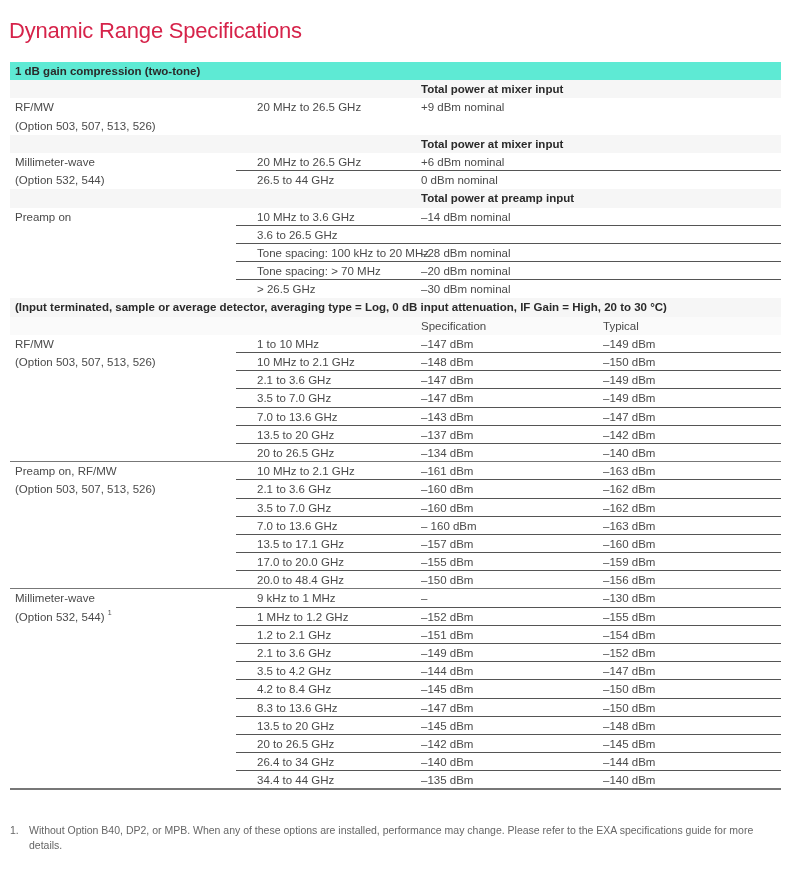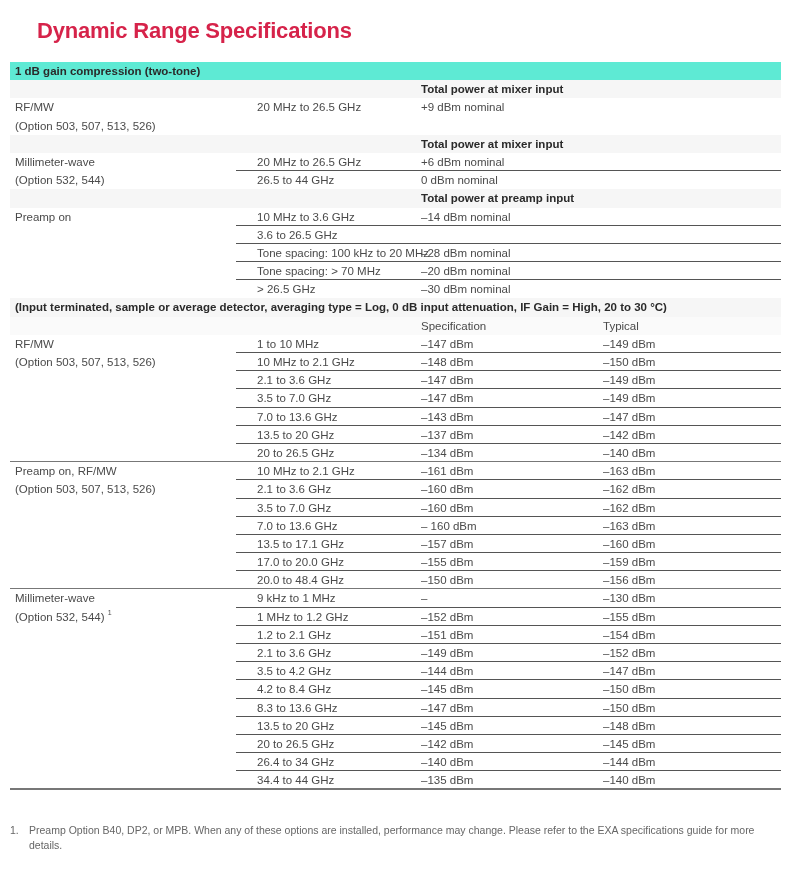--- a/index.html
+++ b/index.html
@@ -3,21 +3,21 @@
 <meta charset="utf-8">
 <style>
   * { box-sizing: border-box; margin: 0; padding: 0; }
   body {
     width: 790px; height: 871px; background: #ffffff;
     font-family: "Liberation Sans", sans-serif; color: #4a4a4a;
     position: relative; overflow: hidden;
   }
   .title {
     position: absolute; left: 9px; top: 18px;
-    font-size: 22px; color: #d6234a; font-weight: bold; letter-spacing: -0.2px; margin-left: 28px;
+    font-size: 22px; color: #d6234a; font-weight: normal; letter-spacing: -0.2px;
   }
   .table { position: absolute; left: 10px; top: 62px; width: 771px; }
   .row { position: relative; height: 18.2px; font-size: 11.5px; line-height: 18px; white-space: nowrap; }
   .row.gray { background: #5eead4; }
   .row.light { background: #f6f6f6; }
   .row.bold-head { font-weight: bold; color: #2a2a2a; font-size: 11.5px; }
   .c1 { position: absolute; left: 5px; top: 0; }
   .c2 { position: absolute; left: 247px; top: 0; }
   .c3 { position: absolute; left: 411px; top: 0; }
   .c4 { position: absolute; left: 593px; top: 0; }
@@ -259,14 +259,14 @@
         <span class="c2">34.4 to 44 GHz</span>
         <span class="c3">–135 dBm</span>
         <span class="c4">–140 dBm</span>
         <div class="line-full"></div>
       </div>
     </div>
 </div>
 
 <div class="footnote">
   <span class="num">1.</span>
-  <div class="text">Preamp Option B40, DP2, or MPB. When any of these options are installed, performance may change. Please refer to the EXA specifications guide for more details.</div>
+  <div class="text">Without Option B40, DP2, or MPB. When any of these options are installed, performance may change. Please refer to the EXA specifications guide for more details.</div>
 </div>
 
 </body></html>

